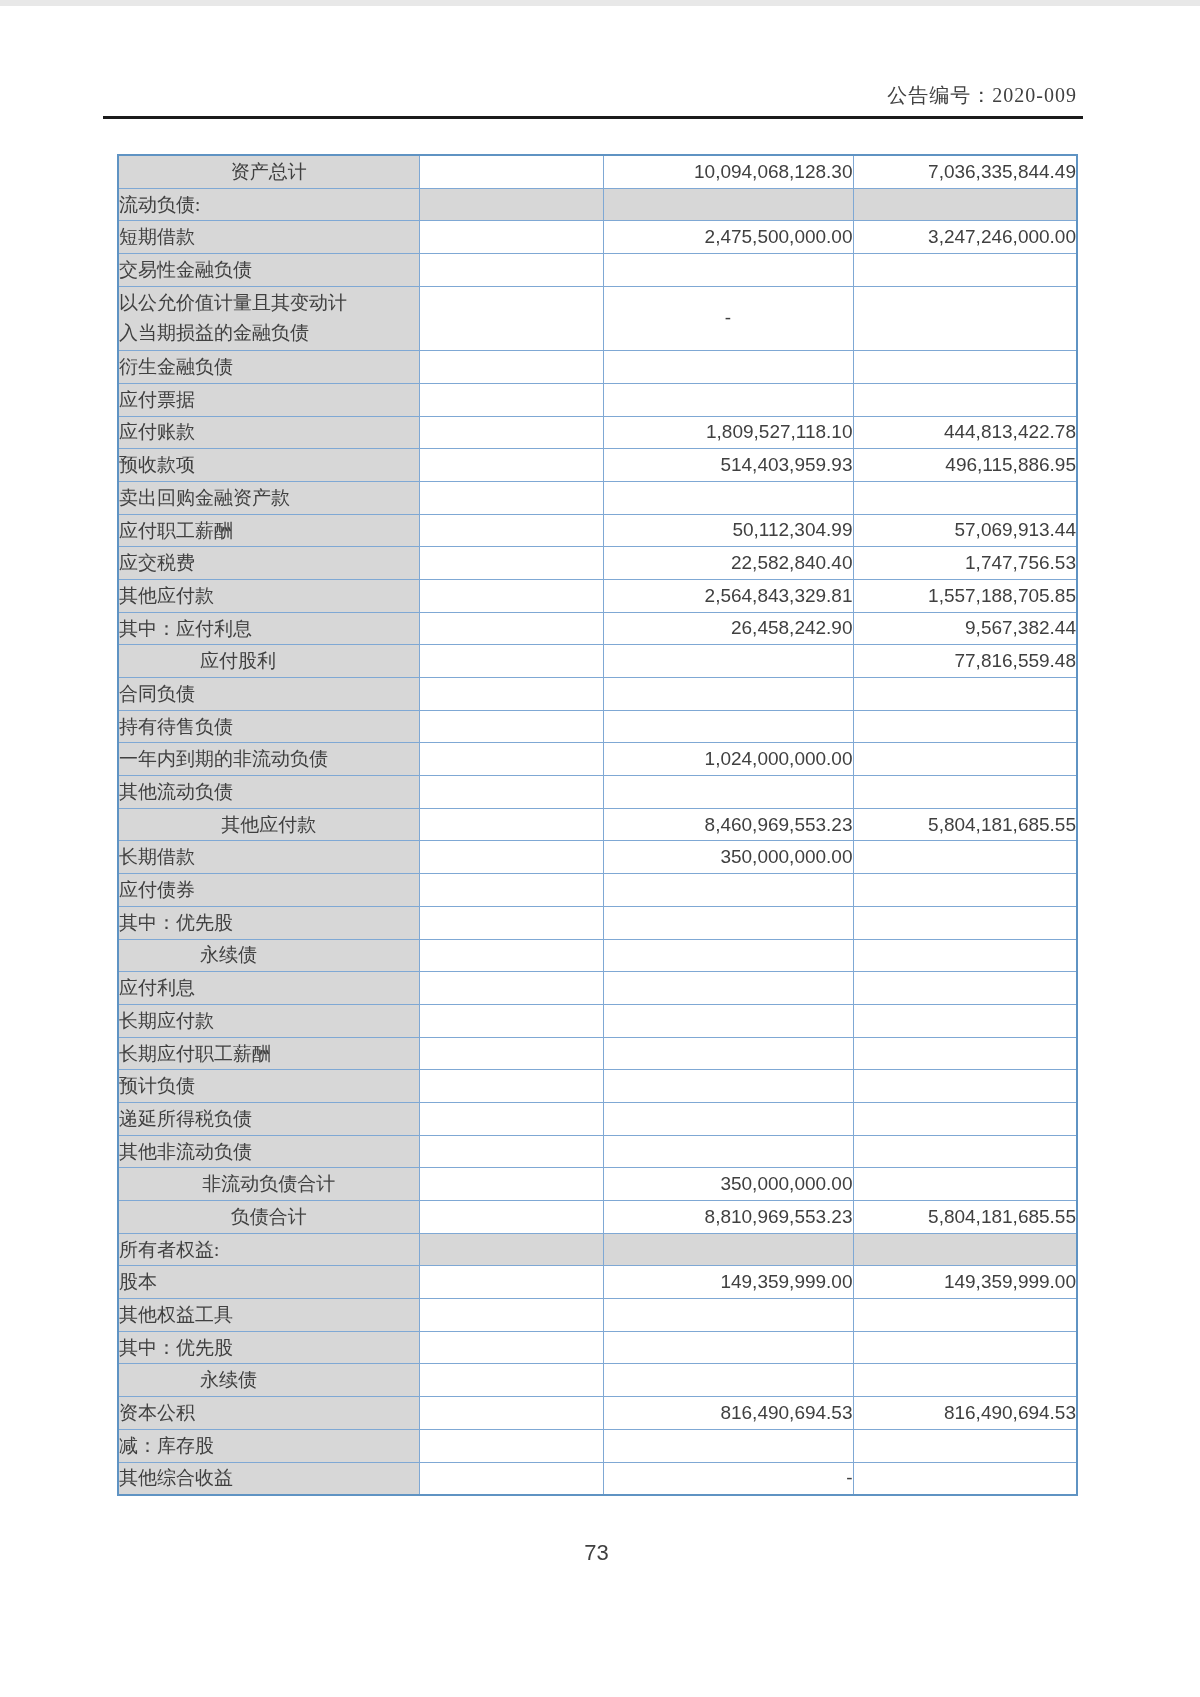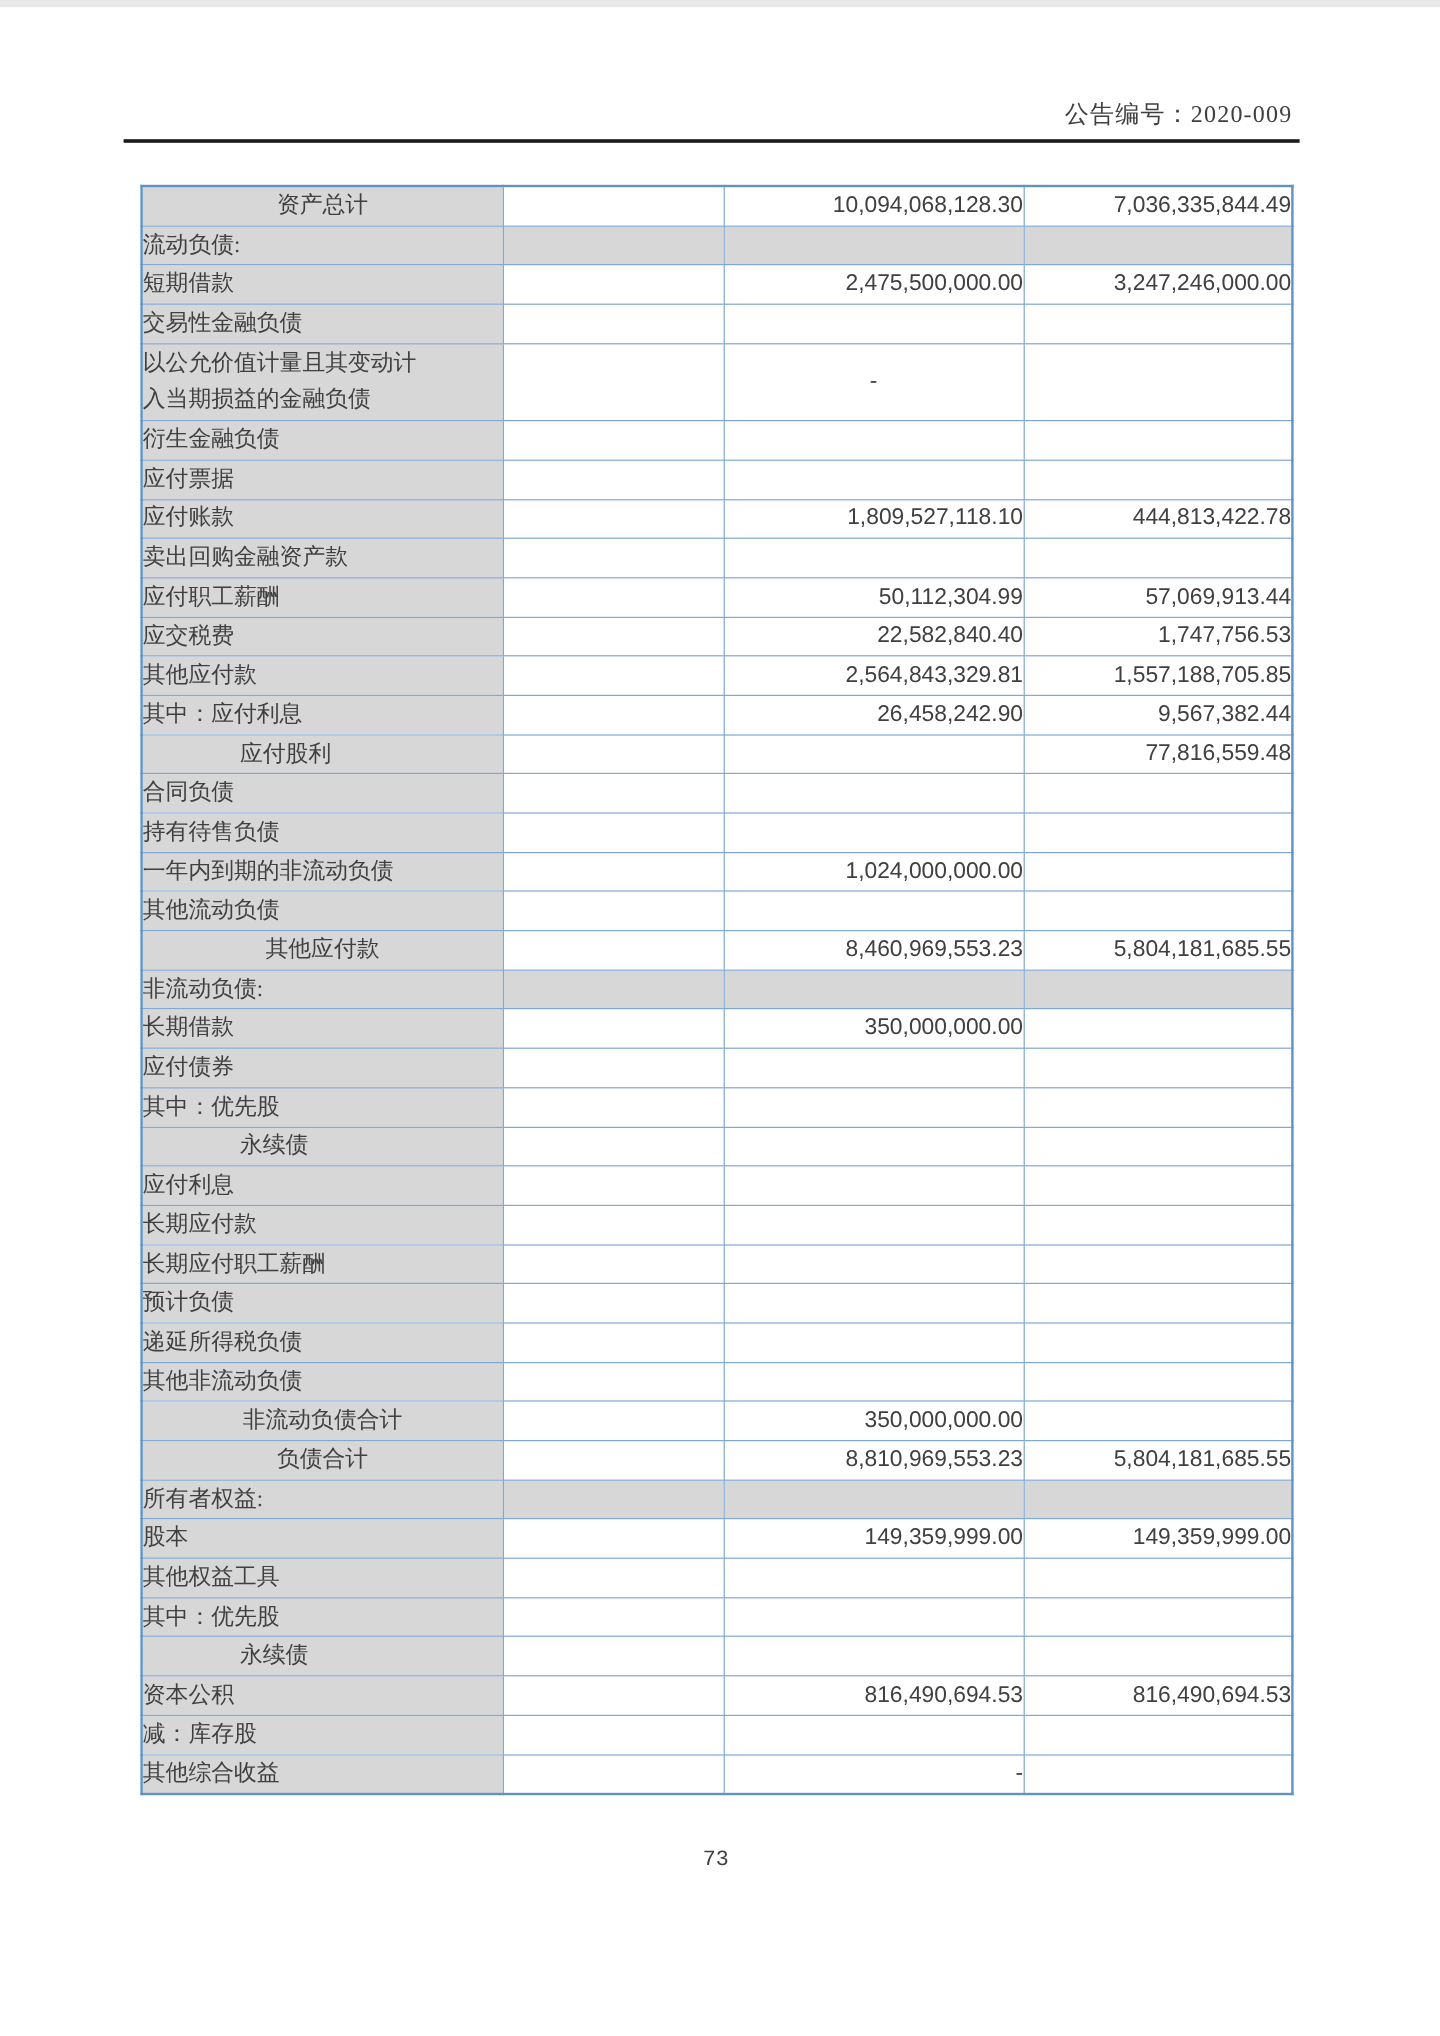--- a/index.html
+++ b/index.html
@@ -67,22 +67,22 @@
   td.num-cell.center { text-align: center; padding-right: 0; }
   td.note-cell { background: #ffffff; }
   tr.section-row td { background: #d7d7d7; }
   tr.tall-row td { height: 63.4px; }
   .page-number {
     position: absolute;
     left: 117px;
     top: 1534px;
     width: 959px;
     text-align: center;
-    font-family: Liberation Mono, monospace;
-    font-size: 18px;
+    font-family: Liberation Sans, sans-serif;
+    font-size: 22px;
   }
 </style>
 </head>
 <body>
 
 <div class="page">
 
   <div class="notice-number">公告编号：2020-009</div>
 
   <div class="header-rule"></div>
@@ -137,20 +137,26 @@
           <td class="num-cell"></td>
           <td class="num-cell"></td>
         </tr>
         <tr>
           <td class="label-cell">应付账款</td>
           <td class="note-cell"></td>
           <td class="num-cell">1,809,527,118.10</td>
           <td class="num-cell">444,813,422.78</td>
         </tr>
         <tr>
+          <td class="label-cell">预收款项</td>
+          <td class="note-cell"></td>
+          <td class="num-cell">514,403,959.93</td>
+          <td class="num-cell">496,115,886.95</td>
+        </tr>
+        <tr>
           <td class="label-cell">卖出回购金融资产款</td>
           <td class="note-cell"></td>
           <td class="num-cell"></td>
           <td class="num-cell"></td>
         </tr>
         <tr>
           <td class="label-cell">应付职工薪酬</td>
           <td class="note-cell"></td>
           <td class="num-cell">50,112,304.99</td>
           <td class="num-cell">57,069,913.44</td>
@@ -201,26 +207,20 @@
           <td class="label-cell">其他流动负债</td>
           <td class="note-cell"></td>
           <td class="num-cell"></td>
           <td class="num-cell"></td>
         </tr>
         <tr>
           <td class="label-cell bold center">其他应付款</td>
           <td class="note-cell"></td>
           <td class="num-cell">8,460,969,553.23</td>
           <td class="num-cell">5,804,181,685.55</td>
-        </tr>
-        <tr class="section-row">
-          <td class="label-cell bold">非流动负债:</td>
-          <td class=""></td>
-          <td class="num-cell"></td>
-          <td class="num-cell"></td>
         </tr>
         <tr>
           <td class="label-cell">长期借款</td>
           <td class="note-cell"></td>
           <td class="num-cell">350,000,000.00</td>
           <td class="num-cell"></td>
         </tr>
         <tr>
           <td class="label-cell">应付债券</td>
           <td class="note-cell"></td>

